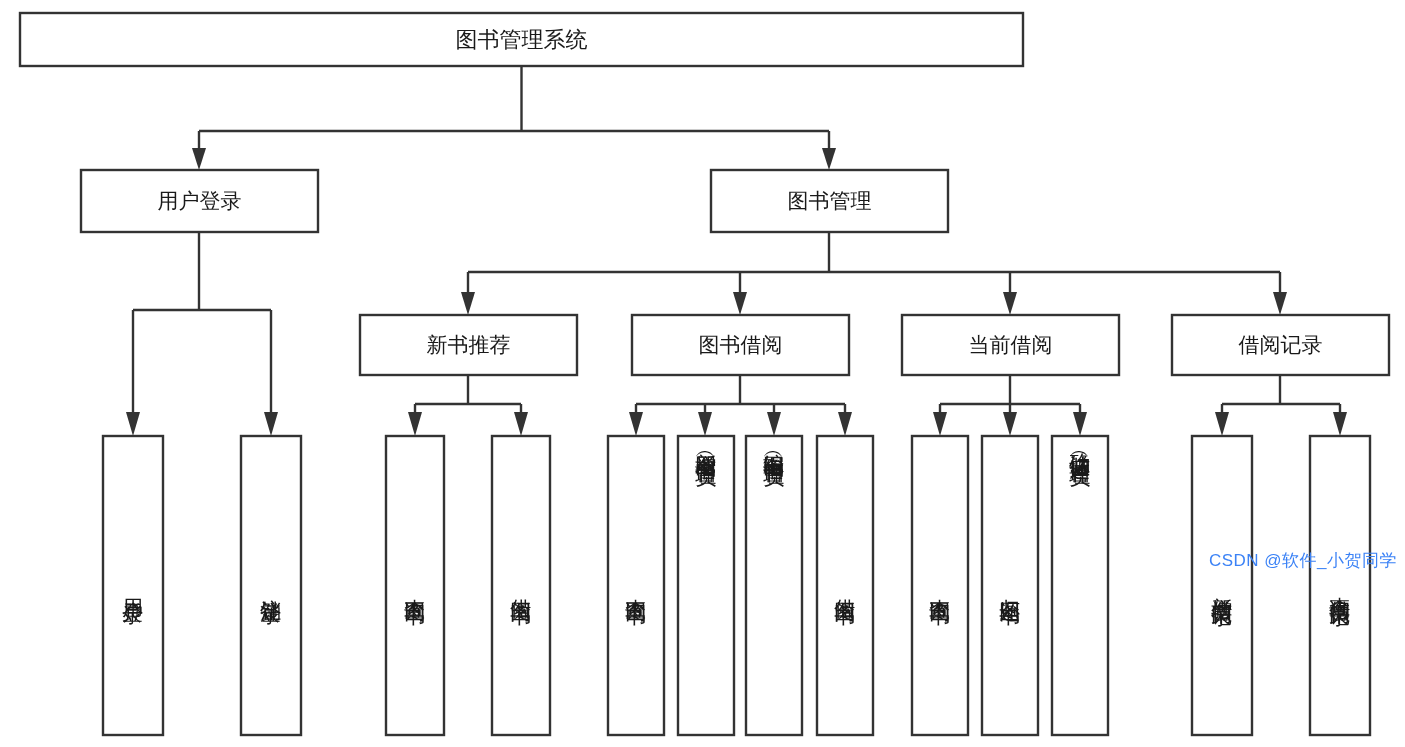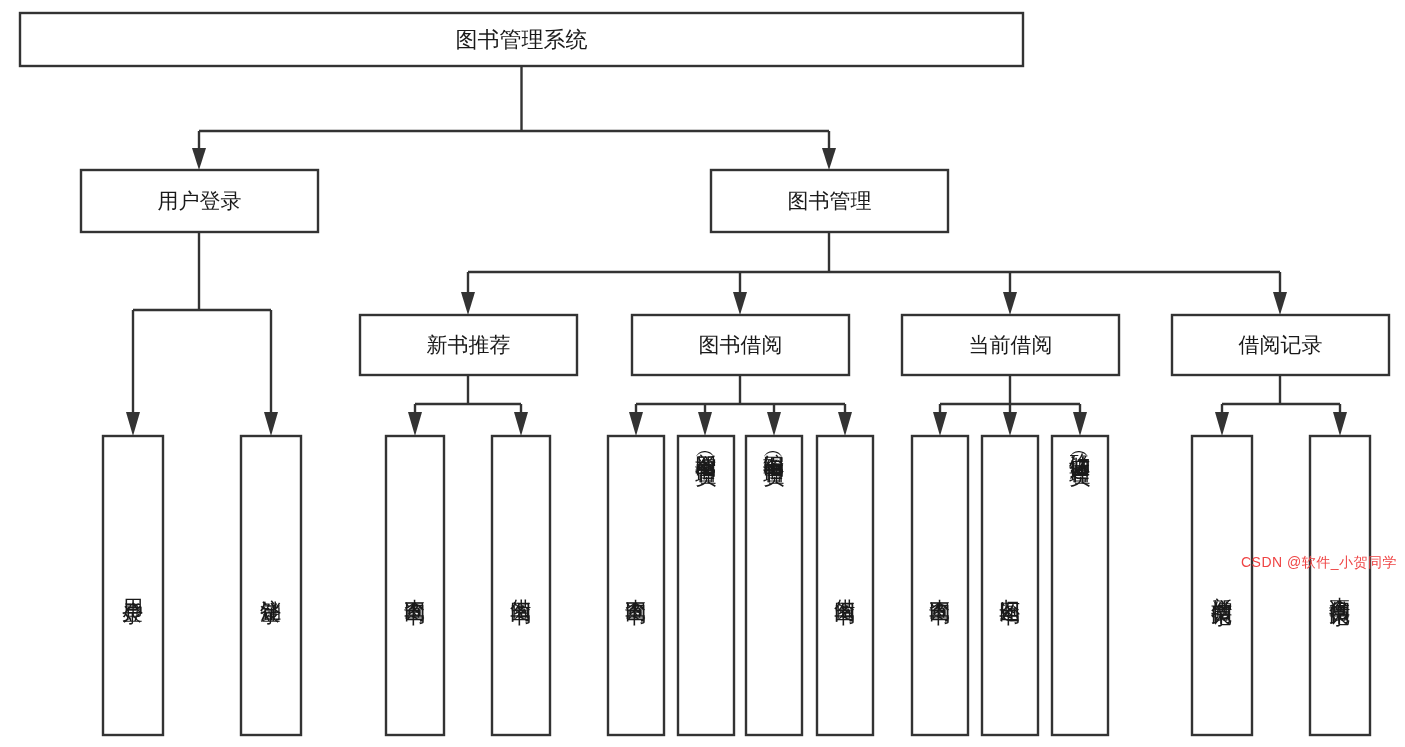--- a/index.html
+++ b/index.html
@@ -61,22 +61,22 @@
     letter-spacing: 2px;
     color: #1a1a1a;
     white-space: nowrap;
     text-align: center;
   }
   .watermark {
     position: absolute;
     right: 8px;
     bottom: 4px;
     font-family: "Liberation Sans", "DejaVu Sans", sans-serif;
-    font-size: 14px;
-    color: #ef4444;
+    font-size: 17px;
+    color: #3b82f6;
     letter-spacing: 0.5px;
     user-select: none;
   }
 </style>
 </head>
 <body>
 
 <div id="chart-root">
 
   <svg width="1405" height="747" viewBox="0 0 1405 747">

